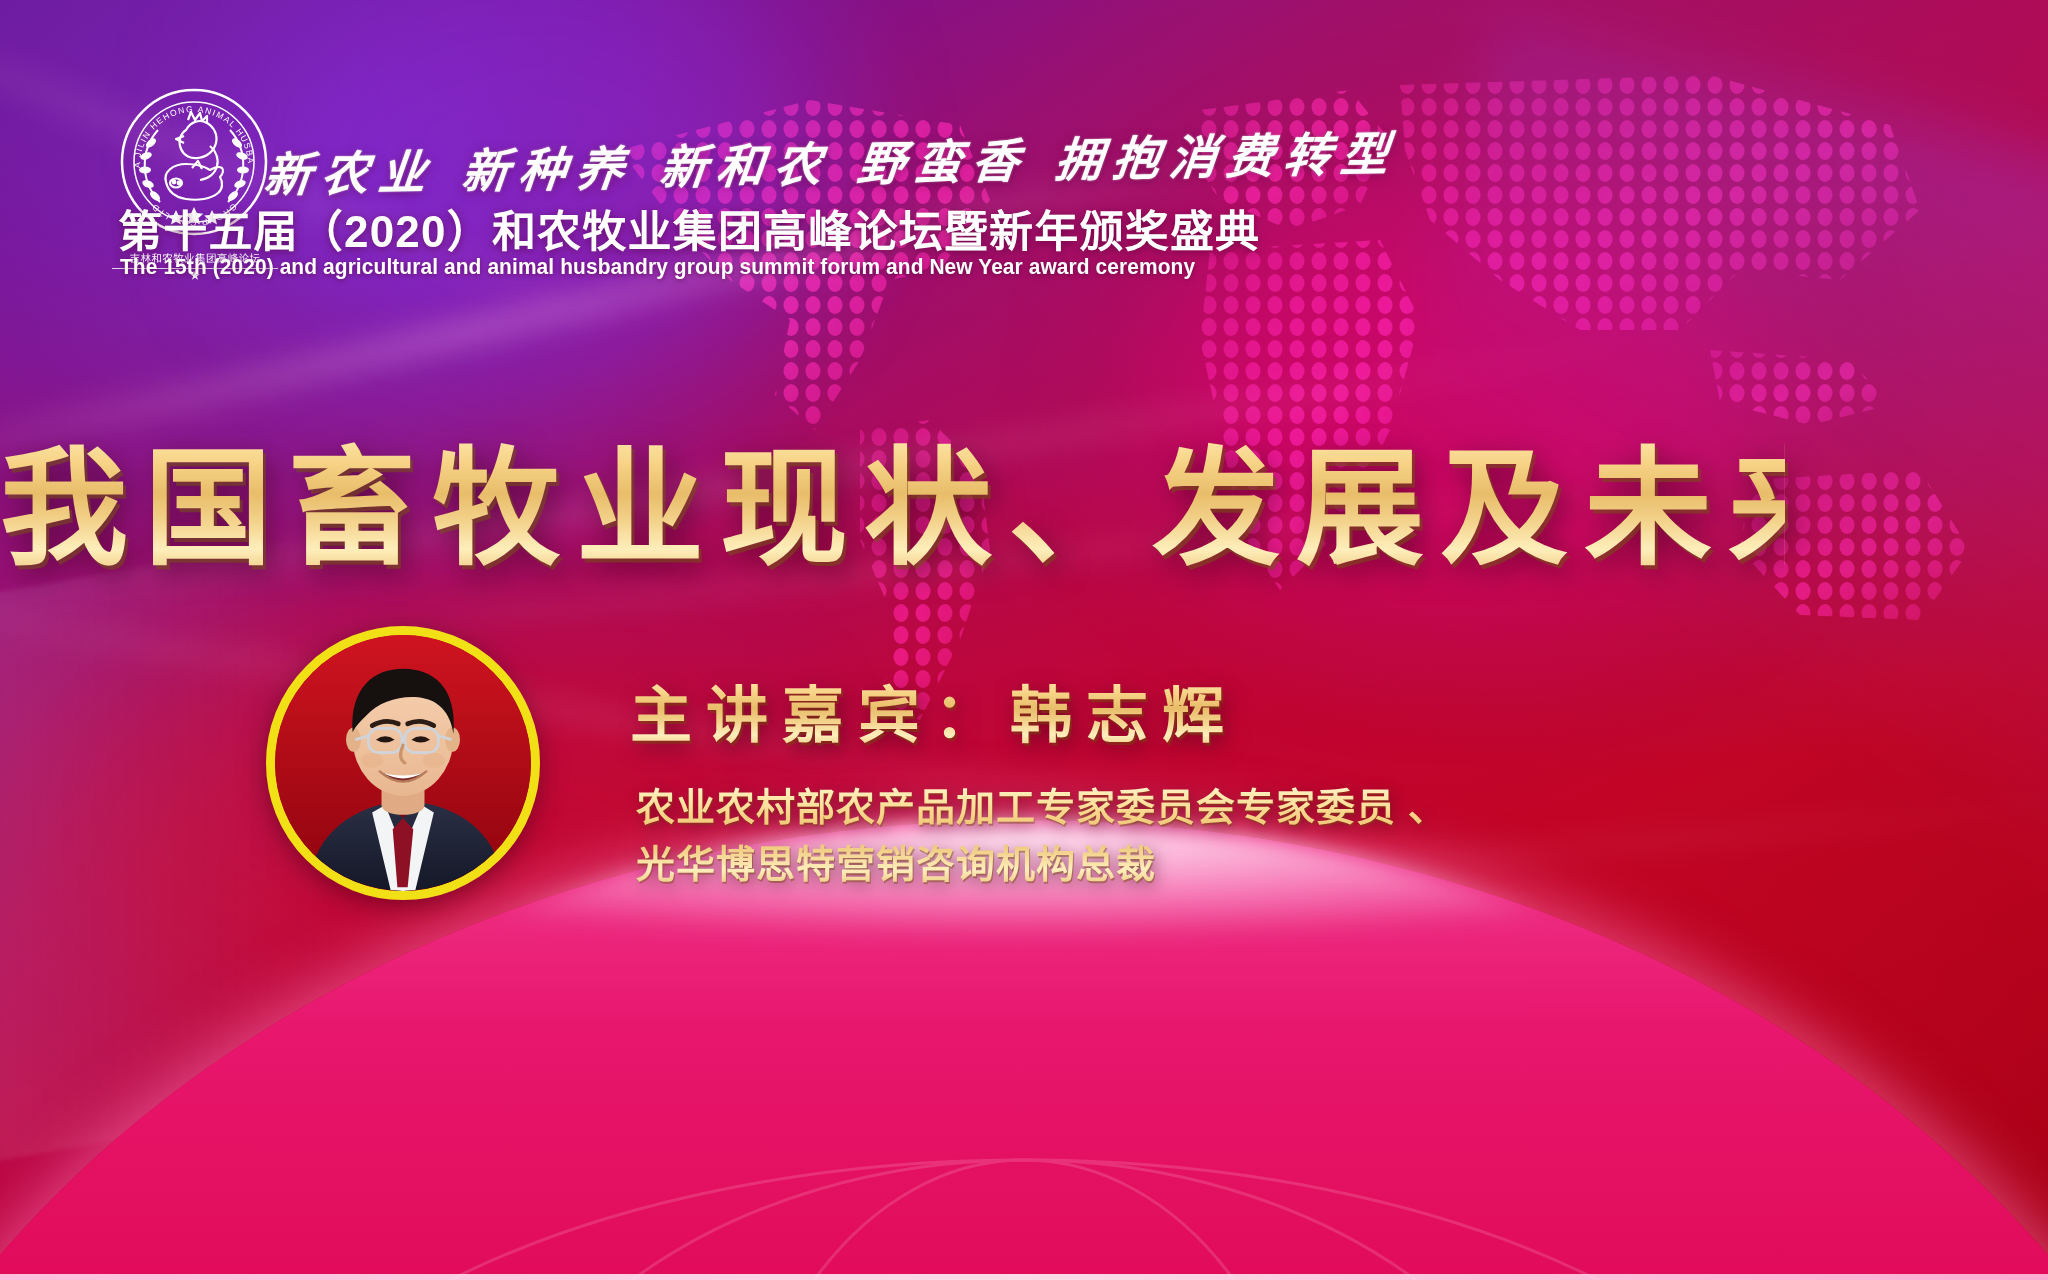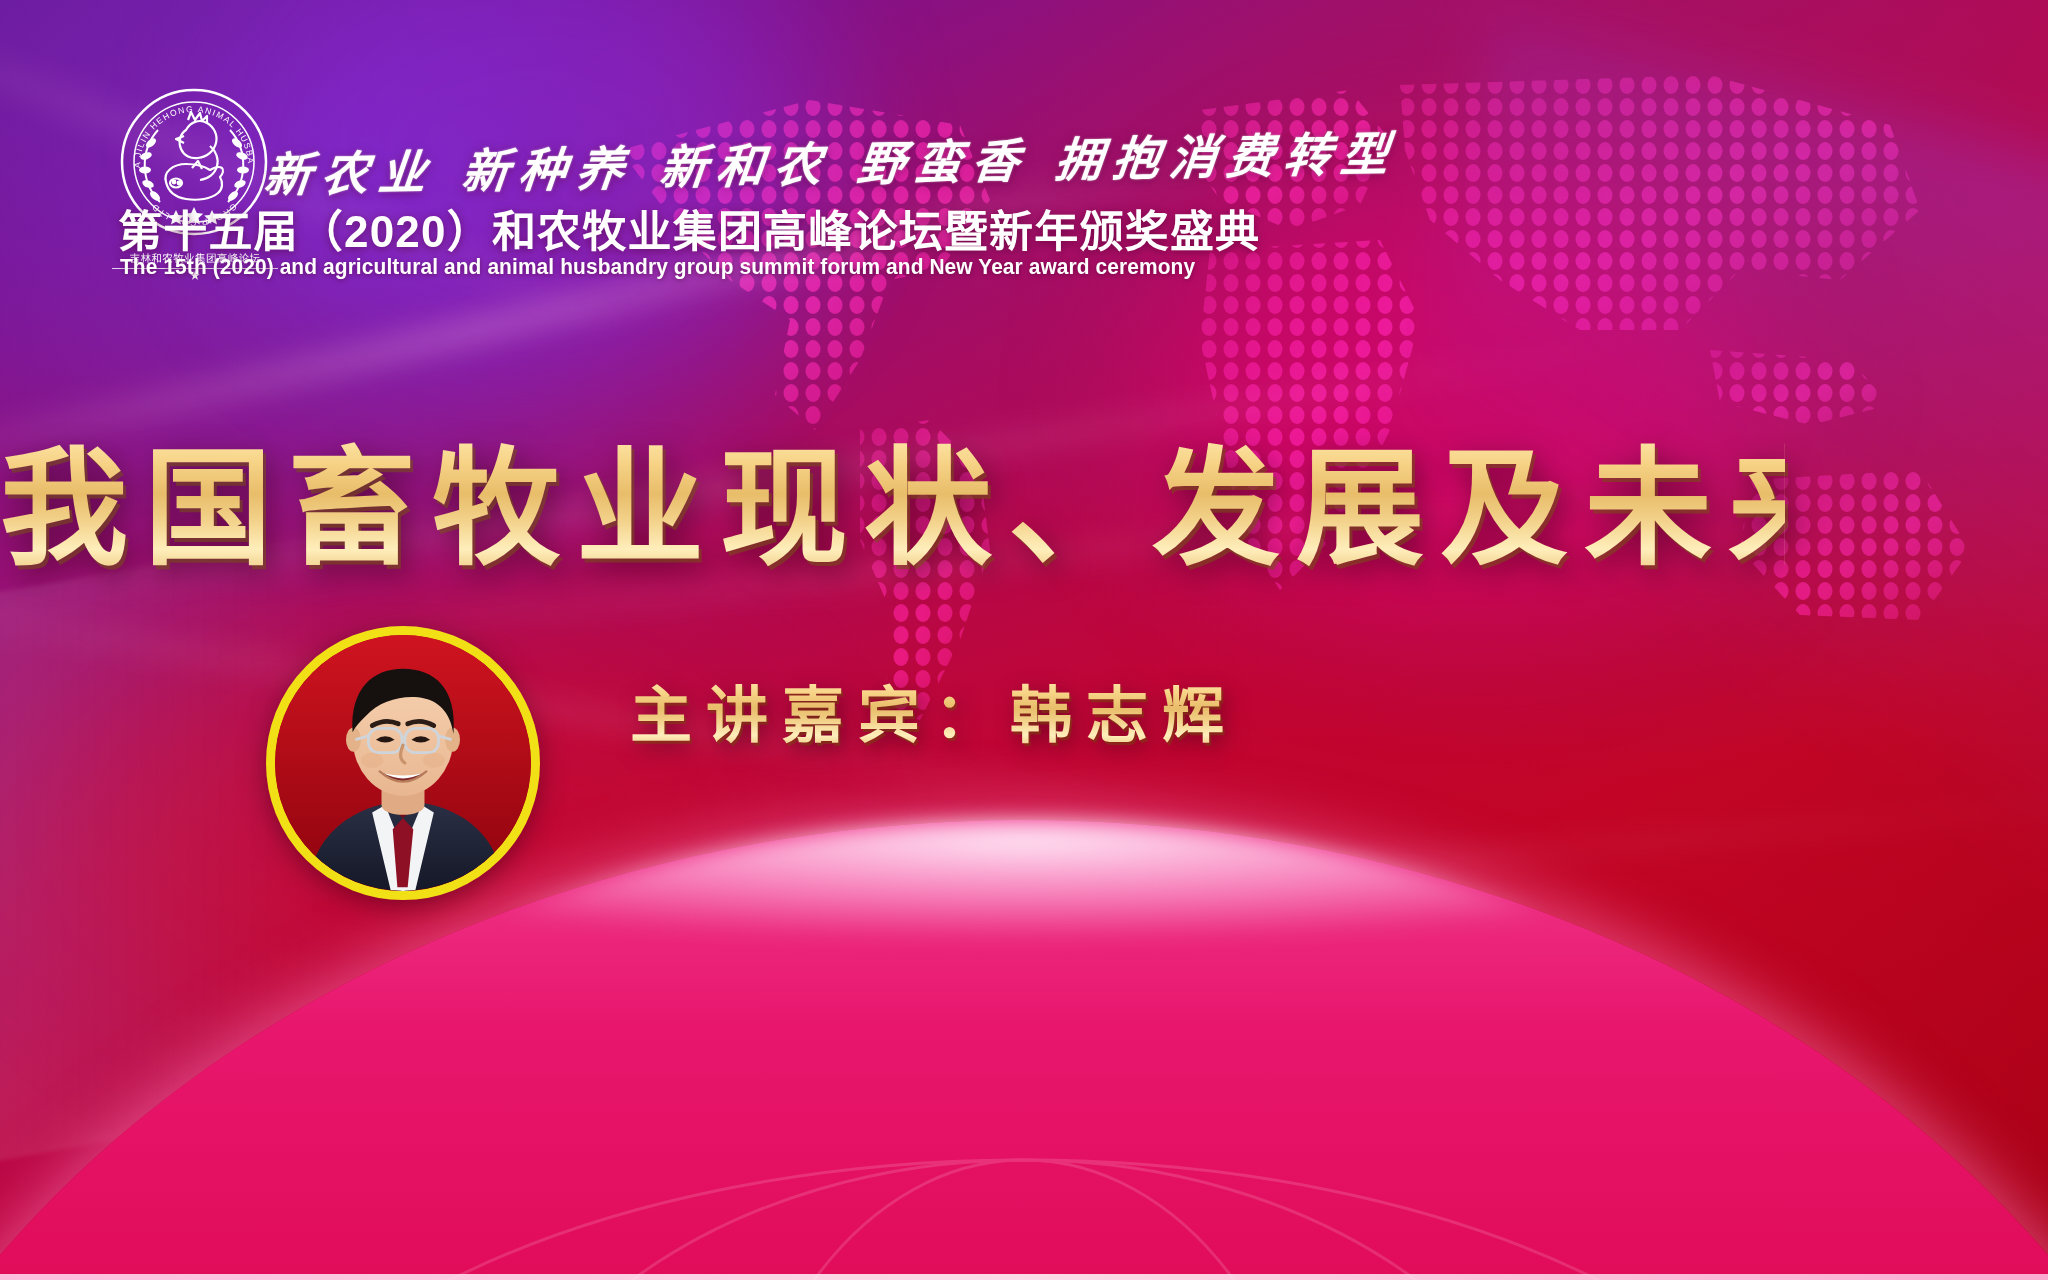--- a/index.html
+++ b/index.html
@@ -429,14 +429,18 @@
         <path d="M112 146 q25 22 50 0" stroke="#b97c5a" stroke-width="2.4" fill="none" stroke-linecap="round"></path>
 
         <ellipse cx="104" cy="134" rx="12" ry="8" fill="#e1a87f" opacity=".35"></ellipse>
         <ellipse cx="170" cy="134" rx="12" ry="8" fill="#e1a87f" opacity=".35"></ellipse>
       </g>
     </svg>
   </div>
 
   <div class="speaker-line gold">主讲嘉宾：韩志辉</div>
 
+  <div class="credentials gold">
+    <div>农业农村部农产品加工专家委员会专家委员 、</div>
+    <div>光华博思特营销咨询机构总裁</div>
+  </div>
 
 </div>
 
 </body></html>

